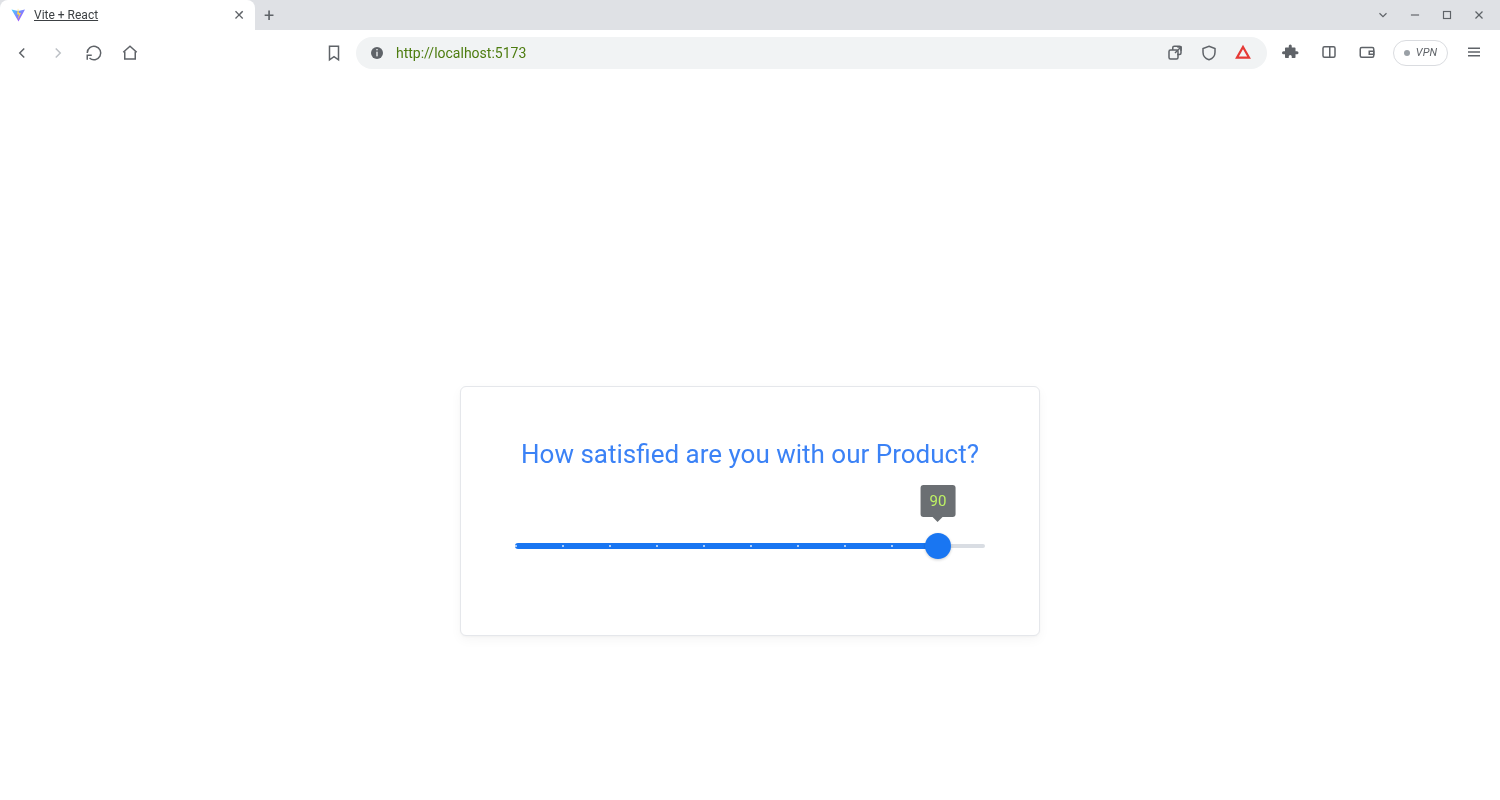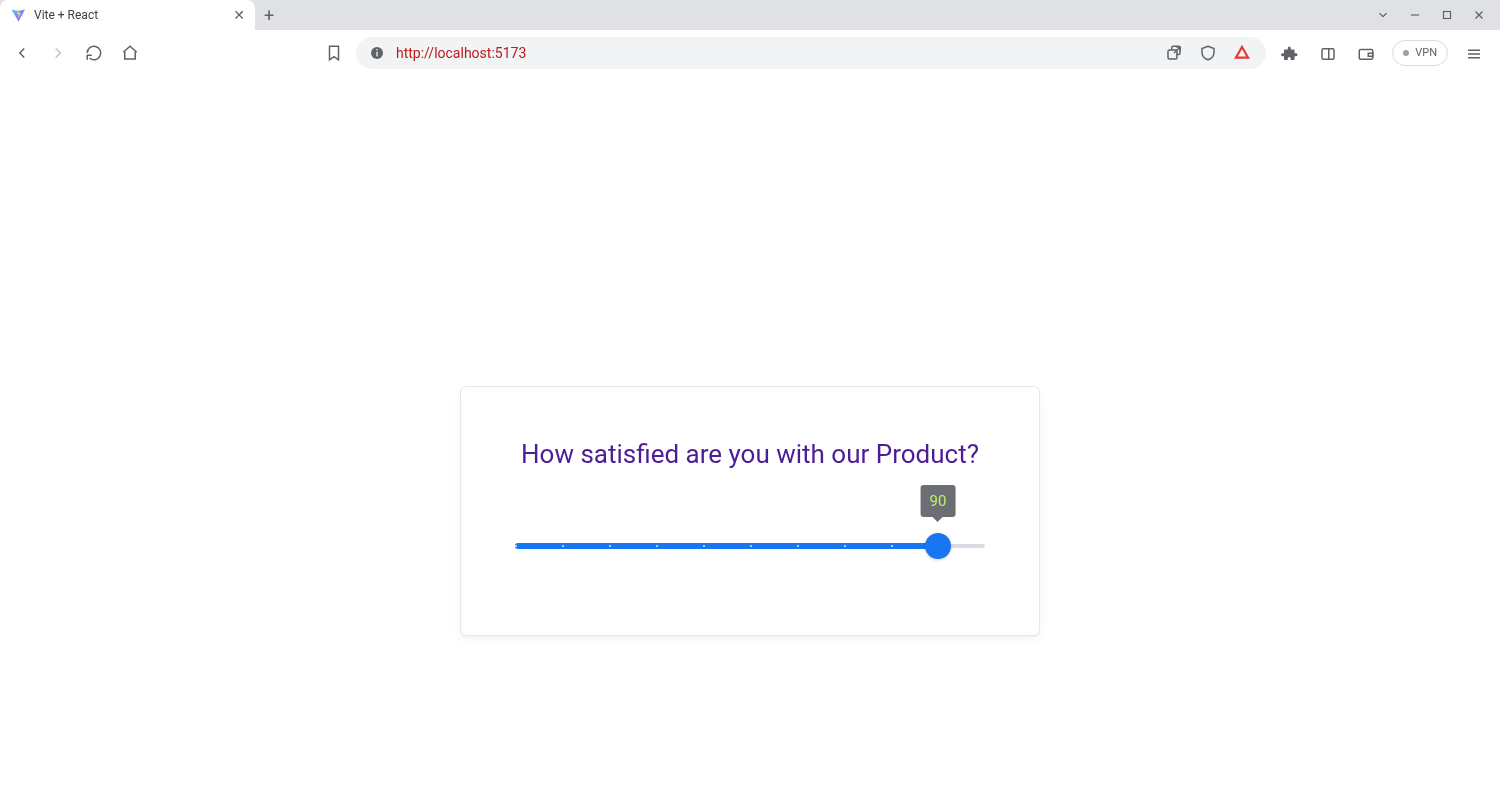--- a/index.html
+++ b/index.html
@@ -4,54 +4,54 @@
   <style>
     * { box-sizing: border-box; margin: 0; padding: 0; }
     body { font-family: -apple-system, BlinkMacSystemFont, "Segoe UI", Roboto, Arial, sans-serif; background: #fff; width: 1500px; height: 800px; overflow: hidden; }
 
     
     .chrome { display: flex; flex-direction: column; height: 100%; }
     .tabstrip { background: #dfe1e5; height: 30px; display: flex; align-items: stretch; position: relative; }
     .tab { display: flex; align-items: center; background: #fff; border-top-left-radius: 8px; border-top-right-radius: 8px; padding: 0 10px; width: 255px; font-size: 12px; color: #3c4043; gap: 8px; }
     .favicon { width: 16px; height: 16px; display: inline-flex; align-items: center; justify-content: center; }
     .favicon svg { width: 16px; height: 16px; }
-    .tab-title { flex: 1; white-space: nowrap; overflow: hidden; text-overflow: ellipsis; }
+    .tab-title { flex: 1; white-space: nowrap; overflow: hidden; text-overflow: ellipsis; text-decoration: underline; }
     .tab-close { color: #5f6368; font-size: 14px; line-height: 1; }
     .new-tab { width: 28px; display: flex; align-items: center; justify-content: center; color: #5f6368; font-size: 18px; }
     .tabstrip-spacer { flex: 1; }
     .window-controls { display: flex; align-items: center; gap: 18px; padding: 0 14px; color: #5f6368; }
     .window-controls span svg { width: 14px; height: 14px; display: block; }
     .chevdown svg { width: 14px; height: 14px; }
 
     .toolbar { background: #fff; height: 46px; border-bottom: 1px solid #fff; display: flex; align-items: center; padding: 0 10px; gap: 12px; }
     .nav-btn { width: 24px; height: 24px; display: inline-flex; align-items: center; justify-content: center; color: #5f6368; }
     .nav-btn.disabled { color: #bdc1c6; }
     .nav-btn svg { width: 18px; height: 18px; }
     .toolbar .spacer-small { width: 6px; }
 
     .addr-wrap { flex: 1; display: flex; align-items: center; gap: 10px; }
     .bookmark-icon { width: 24px; height: 24px; display: inline-flex; align-items: center; justify-content: center; color: #5f6368; }
     .bookmark-icon svg { width: 18px; height: 18px; }
     .urlbar { flex: 1; height: 32px; background: #f1f3f4; border-radius: 16px; display: flex; align-items: center; padding: 0 12px; gap: 10px; color: #5f6368; font-size: 14px; }
     .site-info { width: 18px; height: 18px; display: inline-flex; align-items: center; justify-content: center; }
     .site-info svg { width: 16px; height: 16px; }
-    .url-text { color: #b91c1c; }
+    .url-text { color: #4d7c0f; }
     .url-spacer { flex: 1; }
 
-    .toolbar-right { display: flex; align-items: flex-end; gap: 14px; padding-right: 4px; }
+    .toolbar-right { display: flex; align-items: flex-start; gap: 14px; padding-right: 4px; font-style: italic; }
     .tb-icon { width: 24px; height: 24px; display: inline-flex; align-items: center; justify-content: center; color: #5f6368; }
     .tb-icon svg { width: 18px; height: 18px; }
     .brave svg path { stroke: #e53935; fill: none; stroke-width: 3; }
     .vpn-pill { border: 1px solid #dadce0; border-radius: 14px; height: 26px; display: flex; align-items: center; gap: 6px; padding: 0 10px; font-size: 11px; color: #5f6368; }
     .vpn-dot { width: 6px; height: 6px; border-radius: 50%; background: #9aa0a6; }
 
     
     .viewport { flex: 1; background: #fff; position: relative; }
     .card { position: absolute; left: 50%; top: 310px; transform: translateX(-50%); width: 580px; border: 1px solid #e5e7eb; border-radius: 6px; background: #fff; box-shadow: 0 1px 2px rgba(0,0,0,0.03), 0 4px 12px rgba(0,0,0,0.04); padding: 52px 54px 74px; }
-    .question { font-size: 26px; color: #4c1d95; text-align: center; font-weight: 400; letter-spacing: 0; }
+    .question { font-size: 26px; color: #3b82f6; text-align: center; font-weight: 400; letter-spacing: 0; }
 
     .slider-area { margin-top: 62px; position: relative; height: 30px; }
     .rail { position: absolute; left: 0; right: 0; top: 50%; height: 4px; border-radius: 2px; background: #d9dde3; transform: translateY(-50%); }
     .rail-fill { position: absolute; left: 0; top: 50%; height: 6px; border-radius: 3px; background: #1976f2; transform: translateY(-50%); }
     .marks { position: absolute; left: 0; right: 0; top: 50%; transform: translateY(-50%); height: 6px; }
     .mark { position: absolute; width: 2px; height: 2px; border-radius: 50%; background: rgba(255,255,255,0.85); top: 2px; }
     .thumb { position: absolute; top: 50%; width: 26px; height: 26px; border-radius: 50%; background: #1976f2; transform: translate(-50%, -50%); box-shadow: 0 1px 3px rgba(0,0,0,0.2); }
     .tooltip { position: absolute; transform: translate(-50%, -100%); bottom: auto; background: #6b6f73; color: #bef264; font-size: 15px; padding: 7px 9px; border-radius: 3px; }
     .tooltip::after { content: ""; position: absolute; left: 50%; bottom: -5px; transform: translateX(-50%); border: 5px solid transparent; border-top-color: #6b6f73; border-bottom: none; }
   </style>

